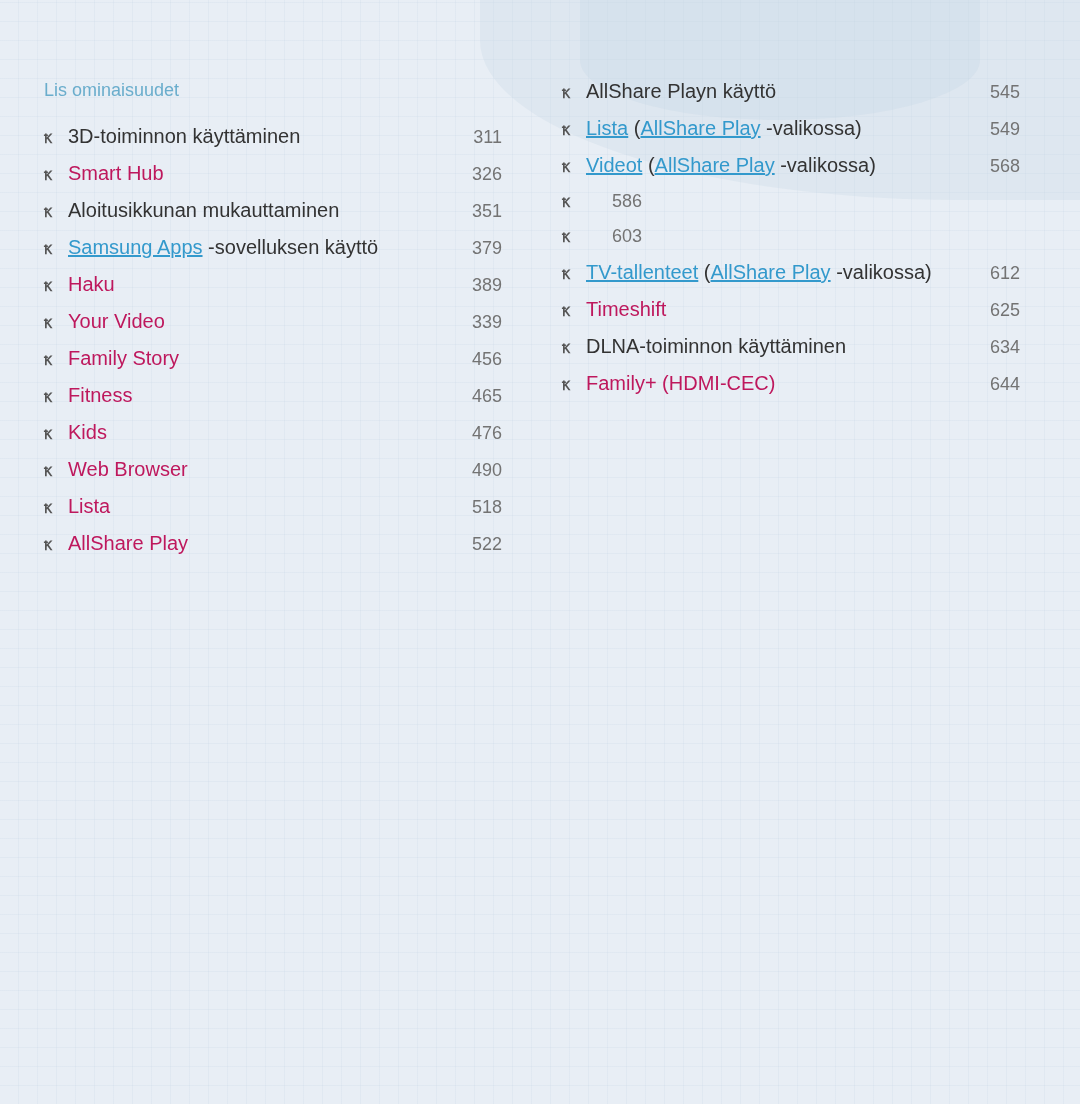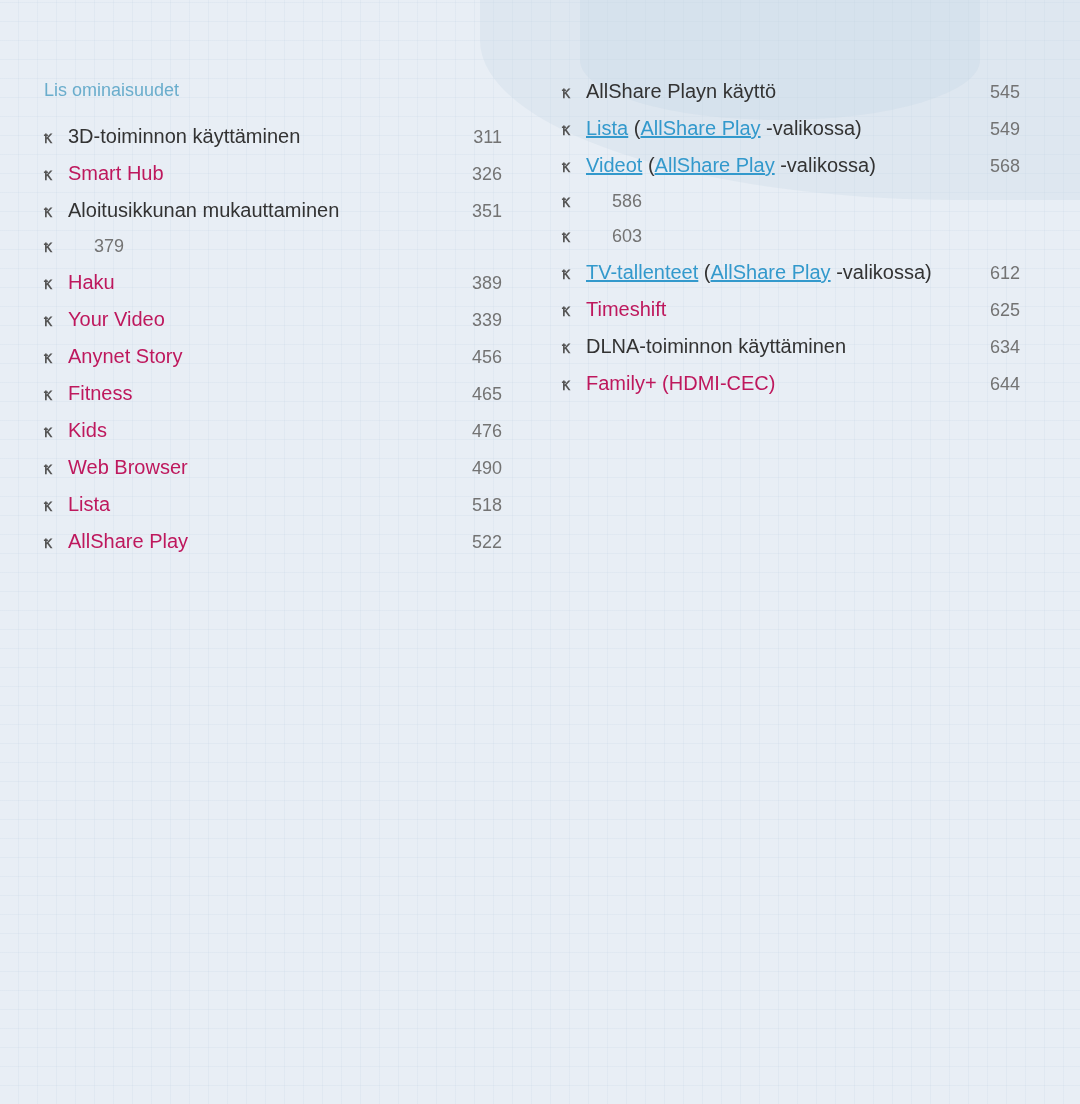--- a/index.html
+++ b/index.html
@@ -145,38 +145,42 @@
     </div>
 
     <div class="toc-item">
       <span class="toc-icon">Ꝁ</span>
       <span class="toc-label plain-text">Aloitusikkunan mukauttaminen</span>
       <span class="toc-page">351</span>
     </div>
 
     <div class="toc-item">
       <span class="toc-icon">Ꝁ</span>
+      <span class="toc-label">
+        <span class="inline-link">Samsung Apps</span>
+        <span class="plain-text"> -sovelluksen käyttö</span>
+      </span>
       <span class="toc-page">379</span>
     </div>
 
     <div class="toc-item">
       <span class="toc-icon">Ꝁ</span>
       <span class="toc-label link">Haku</span>
       <span class="toc-page">389</span>
     </div>
 
     <div class="toc-item">
       <span class="toc-icon">Ꝁ</span>
       <span class="toc-label link">Your Video</span>
       <span class="toc-page">339</span>
     </div>
 
     <div class="toc-item">
       <span class="toc-icon">Ꝁ</span>
-      <span class="toc-label link">Anynet Story</span>
+      <span class="toc-label link">Family Story</span>
       <span class="toc-page">456</span>
     </div>
 
     <div class="toc-item">
       <span class="toc-icon">Ꝁ</span>
       <span class="toc-label link">Fitness</span>
       <span class="toc-page">465</span>
     </div>
 
     <div class="toc-item">

